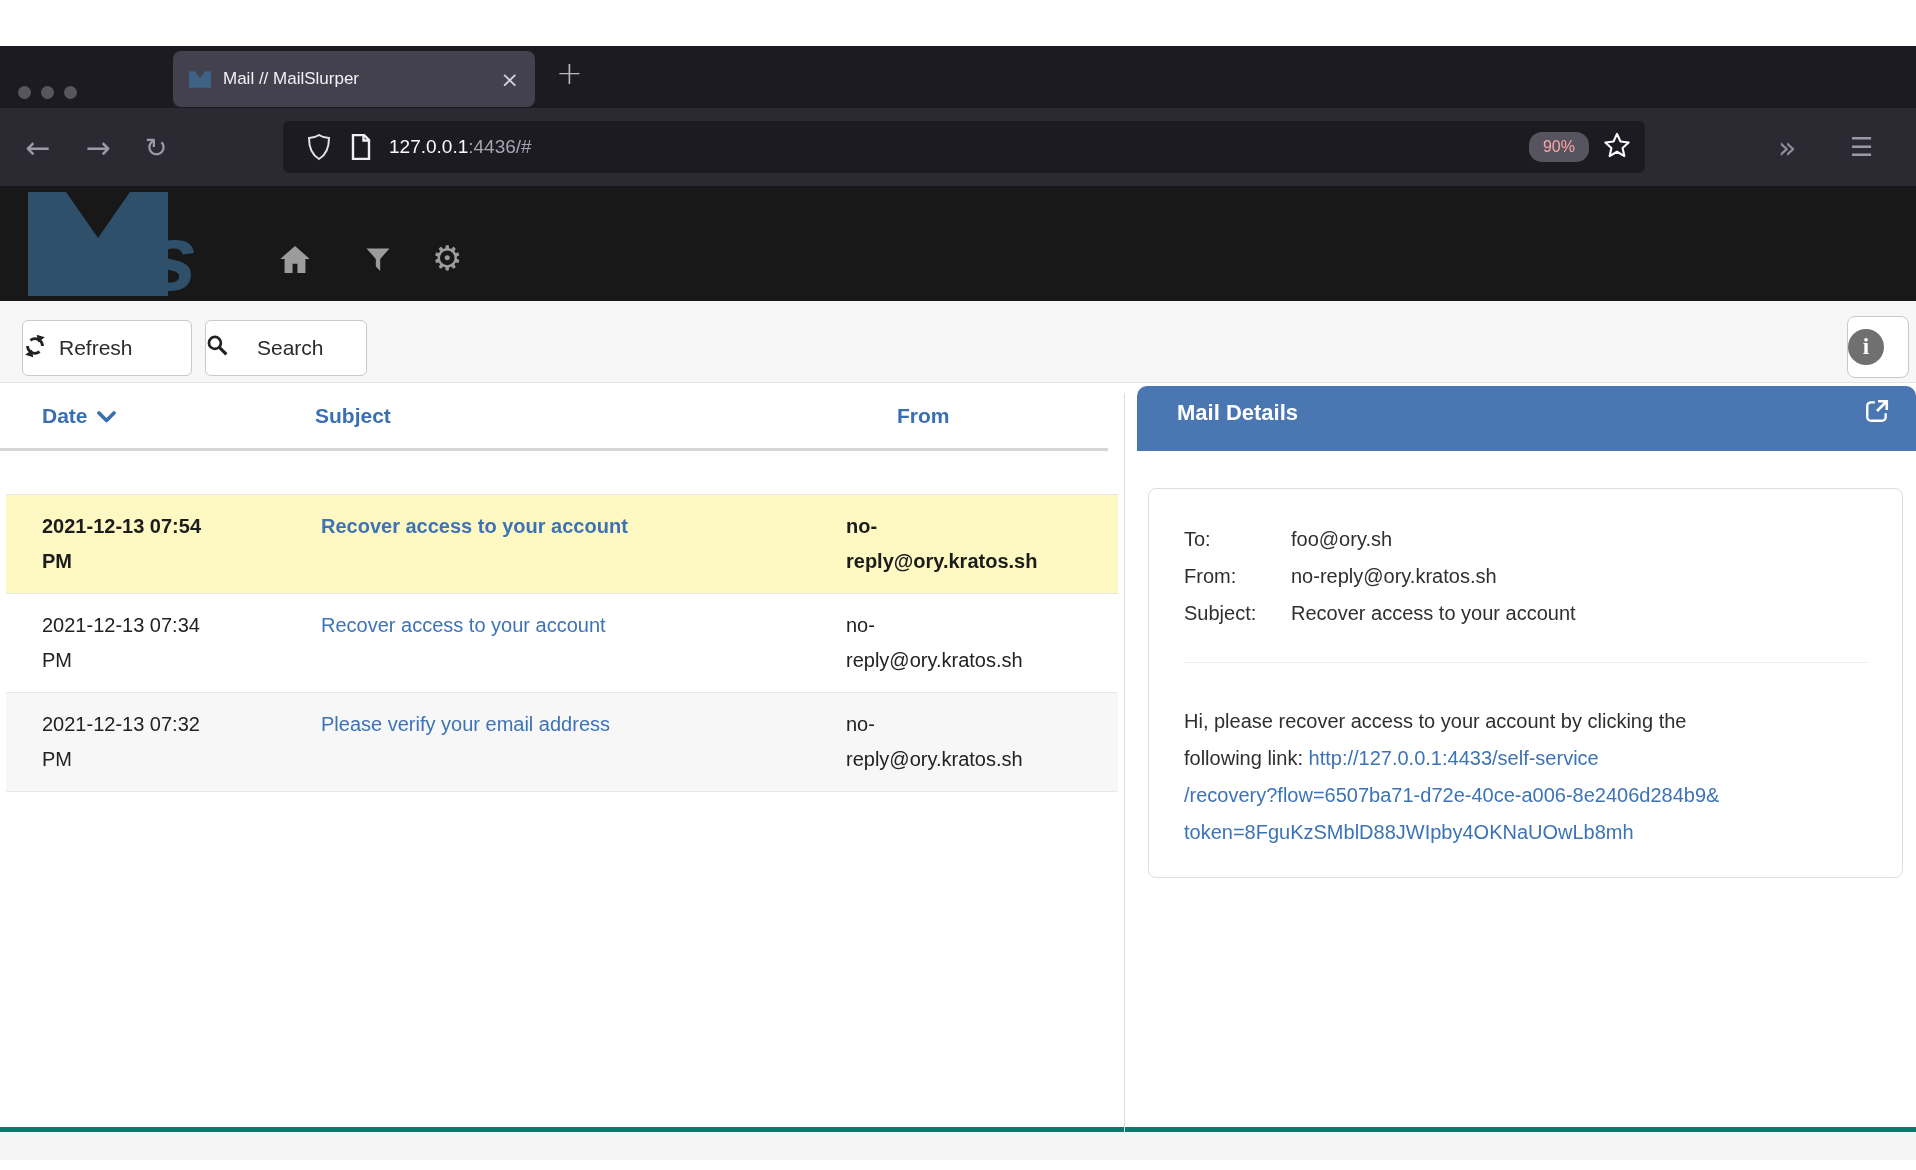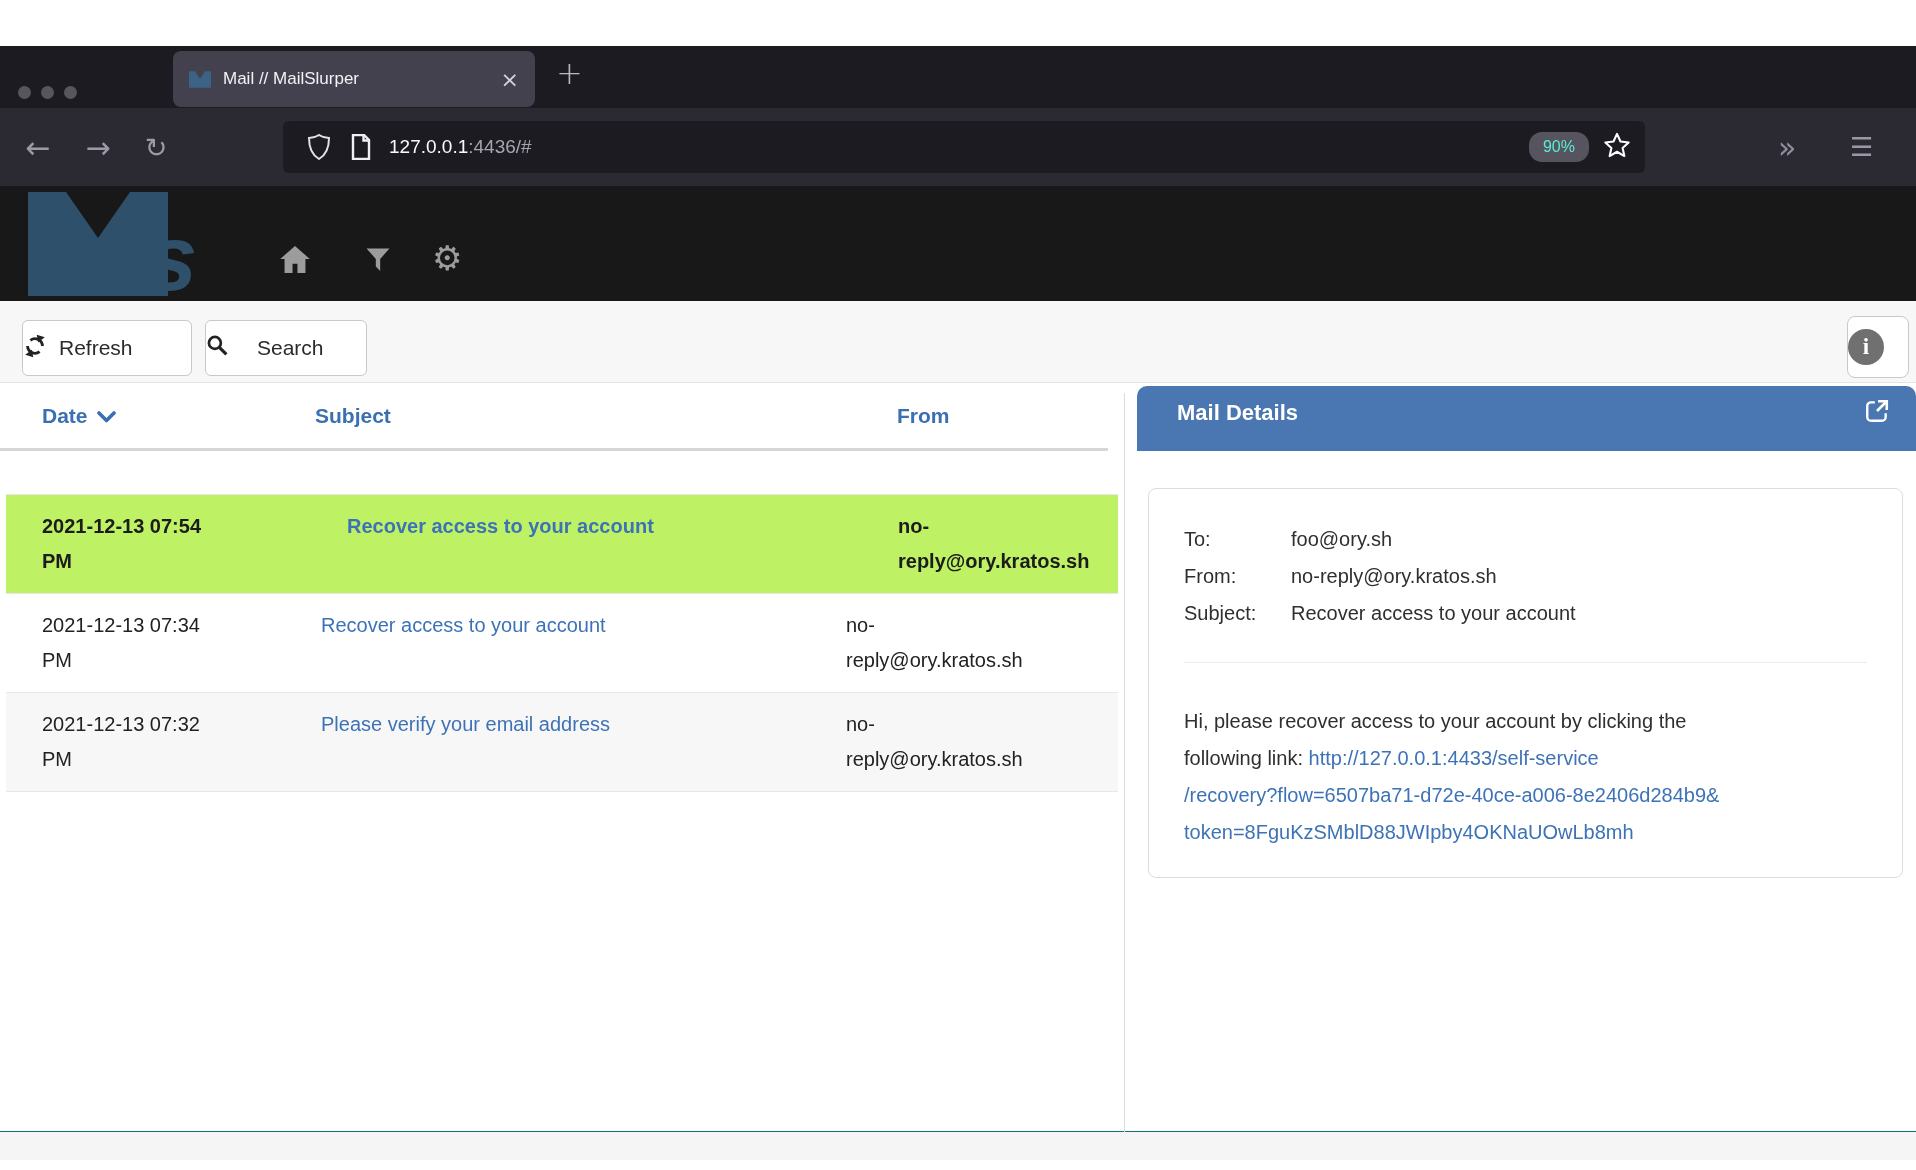--- a/index.html
+++ b/index.html
@@ -21,21 +21,21 @@
   
   .navbar{position:absolute;left:0;top:62px;width:1916px;height:78px;background:#2b2a33;}
   .navbtn{position:absolute;top:0;height:78px;display:flex;align-items:center;justify-content:center;
           width:48px;color:#9a99a6;font-size:30px;}
   .urlbar{position:absolute;left:283px;top:13px;width:1362px;height:52px;background:#1c1b22;
           border-radius:6px;display:flex;align-items:center;padding:0 14px;box-sizing:border-box;}
   .urlbar .icn{margin:0 10px;display:flex;}
   .url-text{font-size:19px;margin-left:8px;flex:1;white-space:nowrap;overflow:hidden;}
   .url-text .host{color:#fbfbfe;}
   .url-text .rest{color:#a5a4b0;}
-  .zoom-badge{background:#55545f;color:#5eead4;font-size:16px;border-radius:13px;
+  .zoom-badge{background:#55545f;color:#fca5a5;font-size:16px;border-radius:13px;
               padding:6px 14px;margin-right:14px;}
   .chrome-right{position:absolute;top:0;height:78px;display:flex;align-items:center;
                 color:#8f8e9a;}
 
   
   .appheader{position:absolute;left:0;top:140px;width:1916px;height:115px;background:#181818;}
   .logo{position:absolute;left:28px;top:6px;}
   .appicon{position:absolute;display:flex;align-items:center;justify-content:center;}
 
   
@@ -46,40 +46,40 @@
        box-sizing:border-box;cursor:default;}
   .btn-refresh{left:22px;width:170px;}
   .btn-search{left:205px;width:162px;gap:28px;}
   .btn-info{left:1847px;top:15px;width:62px;height:62px;border-radius:8px;}
   .info-circle{width:36px;height:36px;border-radius:50%;background:#707070;color:#fff;
                display:flex;align-items:center;justify-content:center;
                font-family:"Liberation Serif",serif;font-weight:bold;font-size:23px;}
 
   
   .content{position:absolute;left:0;top:337px;width:1916px;height:749px;background:#fff;
-           border-bottom:1px solid #0f766e;box-sizing:border-box;box-shadow:0 2px 3px rgba(0,0,0,0.05);}
+           border-bottom:5px solid #0f766e;box-sizing:border-box;box-shadow:0 2px 3px rgba(0,0,0,0.05);}
   .pane-divider{position:absolute;left:1124px;top:10px;width:1px;height:776px;background:#dcdcdc;}
 
   
   .list-pane{position:absolute;left:0;top:0;width:1118px;height:749px;}
   .list-head{display:flex;height:68px;align-items:center;border-bottom:3px solid #d6d6d6;
              color:#3a6fb1;font-weight:bold;font-size:21px;box-sizing:border-box;width:1108px;}
   .c-date{flex:0 0 315px;padding-left:42px;box-sizing:border-box;}
   .c-subject{flex:0 0 525px;box-sizing:border-box;}
   .c-from{flex:1;box-sizing:border-box;}
   .list-head .c-date{display:flex;align-items:center;gap:9px;}
   .list-head .c-from{padding-left:57px;}
   .rows{margin-top:43px;margin-left:6px;width:1112px;border-top:1px solid #e7e7e7;}
   .mrow{display:flex;padding:14px 0;border-bottom:1px solid #e7e7e7;font-size:20px;line-height:35px;
         color:#222;cursor:default;}
   .mrow .c-date{padding-left:36px;}
   .mrow .c-date span{display:inline-block;max-width:185px;}
   .mrow .c-from span{display:inline-block;max-width:205px;word-break:break-word;}
   .mrow a{color:#3d73b6;text-decoration:none;}
-  .mrow.selected{background:#bef264;font-weight:bold;color:#1c1c1c;gap:26px;}
+  .mrow.selected{background:#fef9c3;font-weight:bold;color:#1c1c1c;}
   .mrow.striped{background:#f7f7f7;}
 
   
   .details-pane{position:absolute;left:1137px;top:3px;width:779px;height:746px;}
   .details-head{height:65px;background:#4a76b2;border-radius:10px 10px 0 0;display:flex;
                 align-items:center;padding:0 26px 12px 40px;box-sizing:border-box;color:#fff;}
   .details-head .dtitle{font-weight:bold;font-size:22px;flex:1;}
   .details-card{margin:37px 0 0 11px;width:755px;height:390px;background:#fff;border:1px solid #ddd;
                 border-radius:8px;box-sizing:border-box;padding:32px 35px;font-size:20px;color:#2f2f2f;}
   .field-row{display:flex;line-height:37px;}

